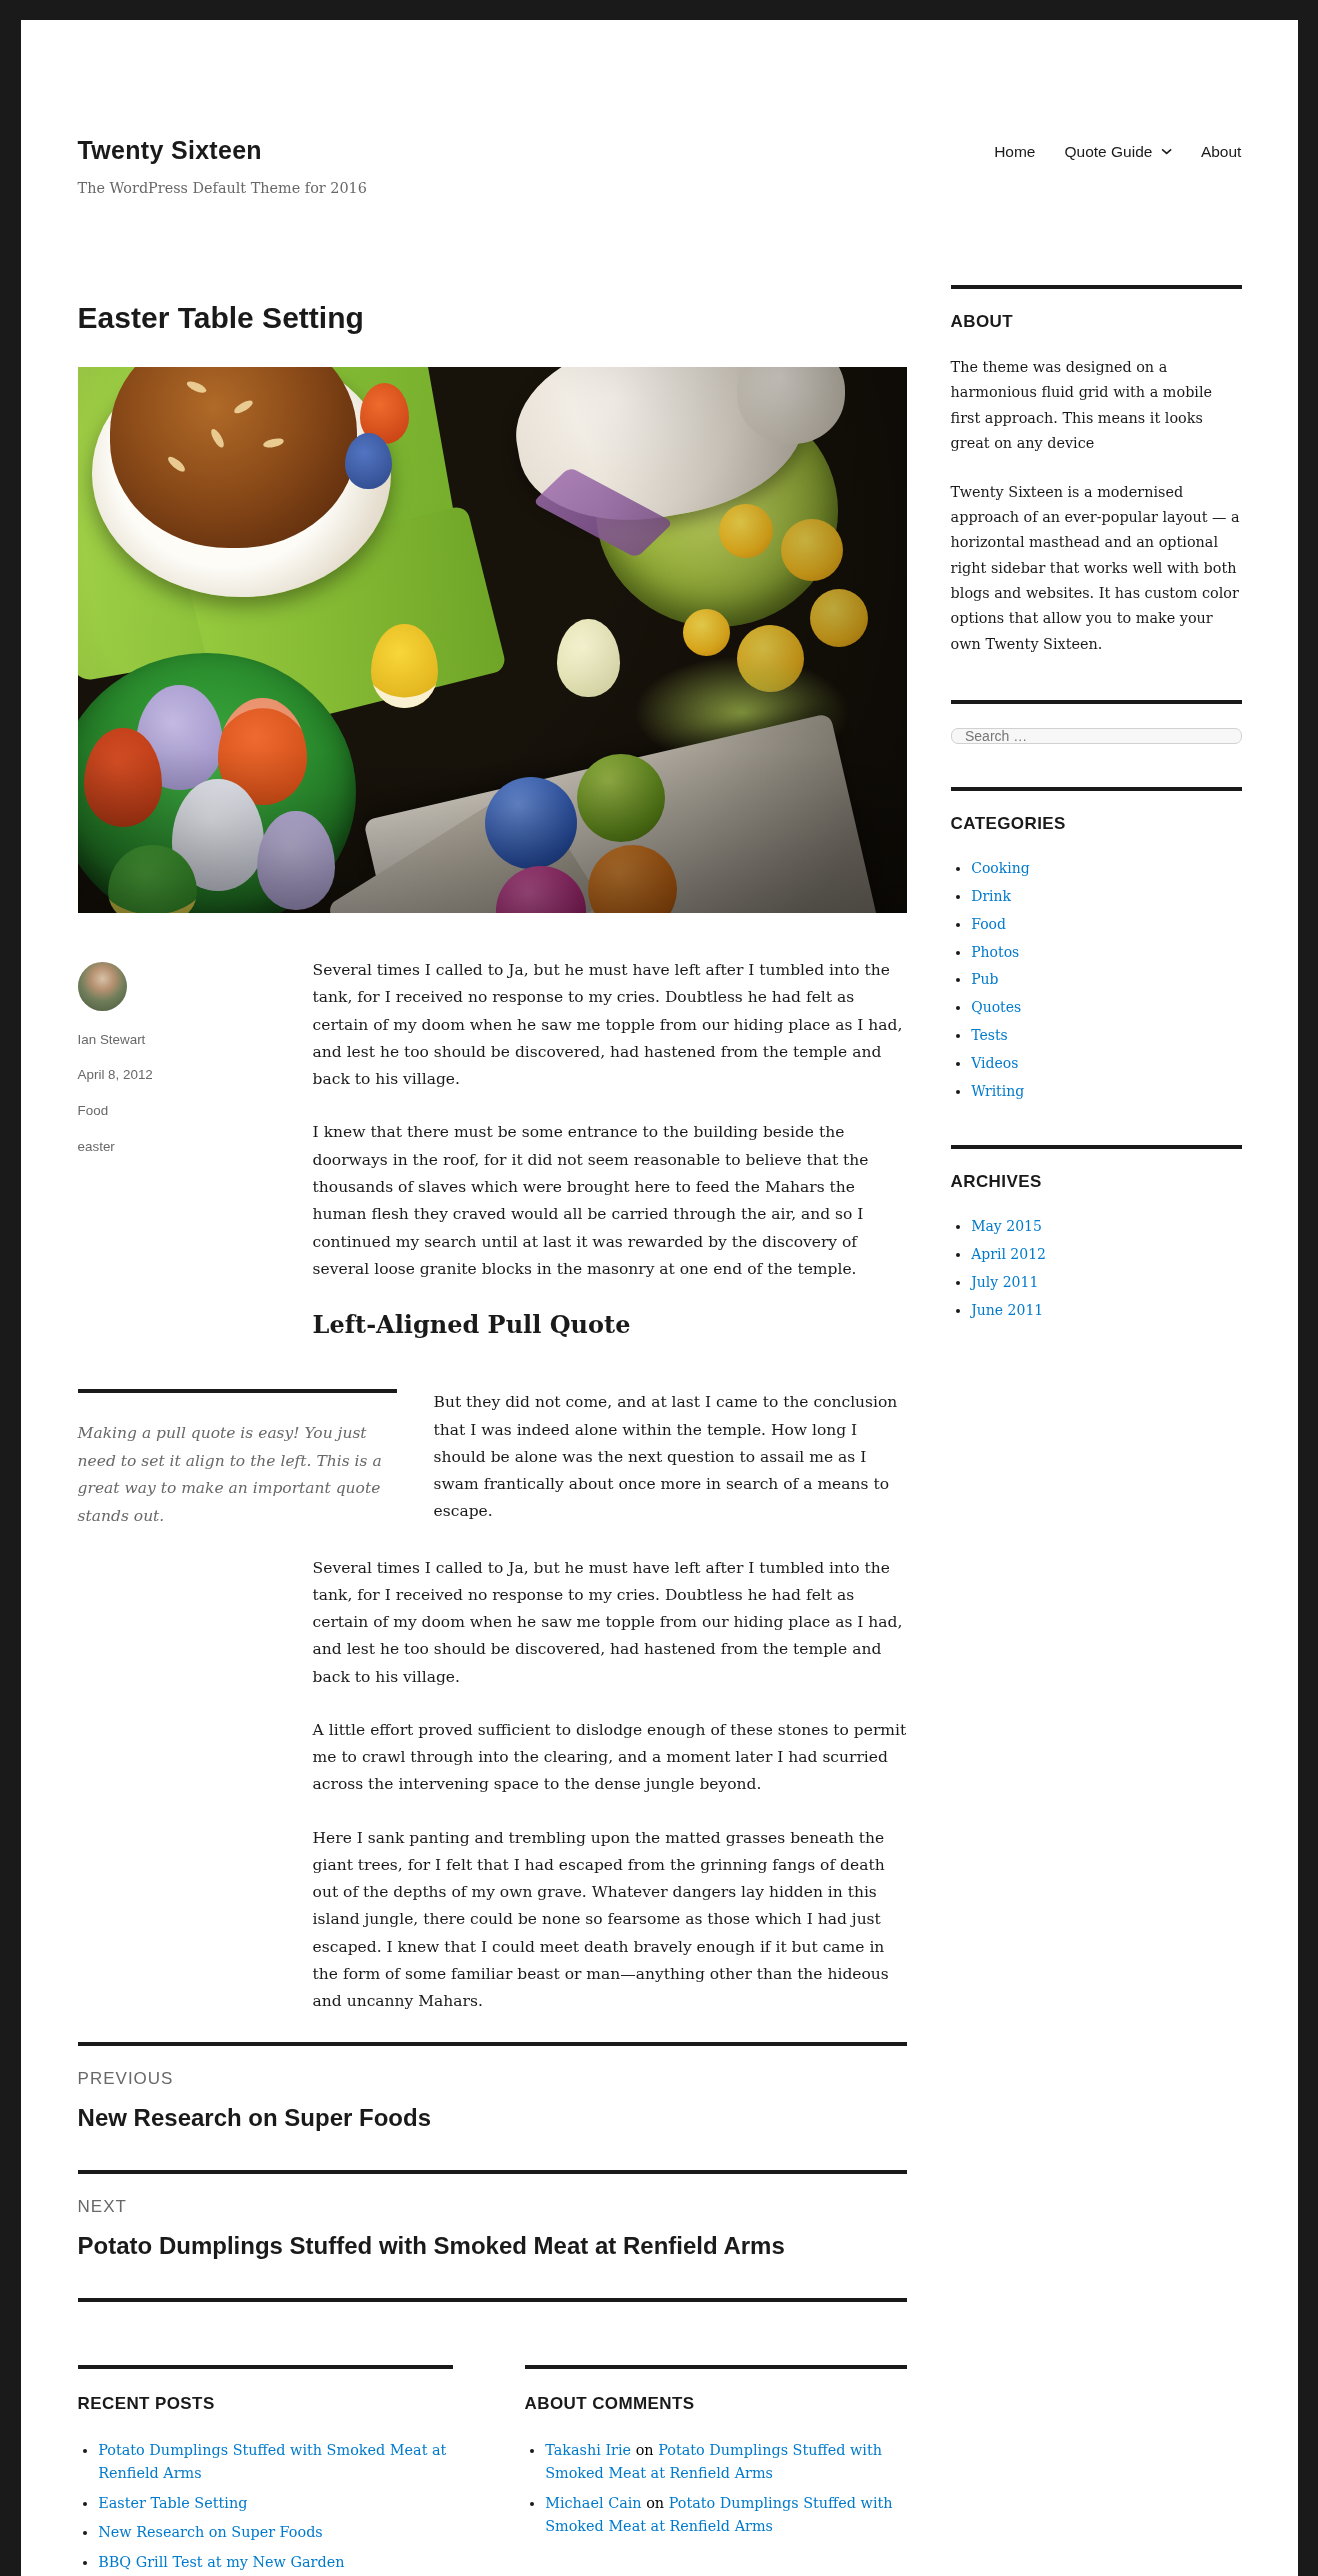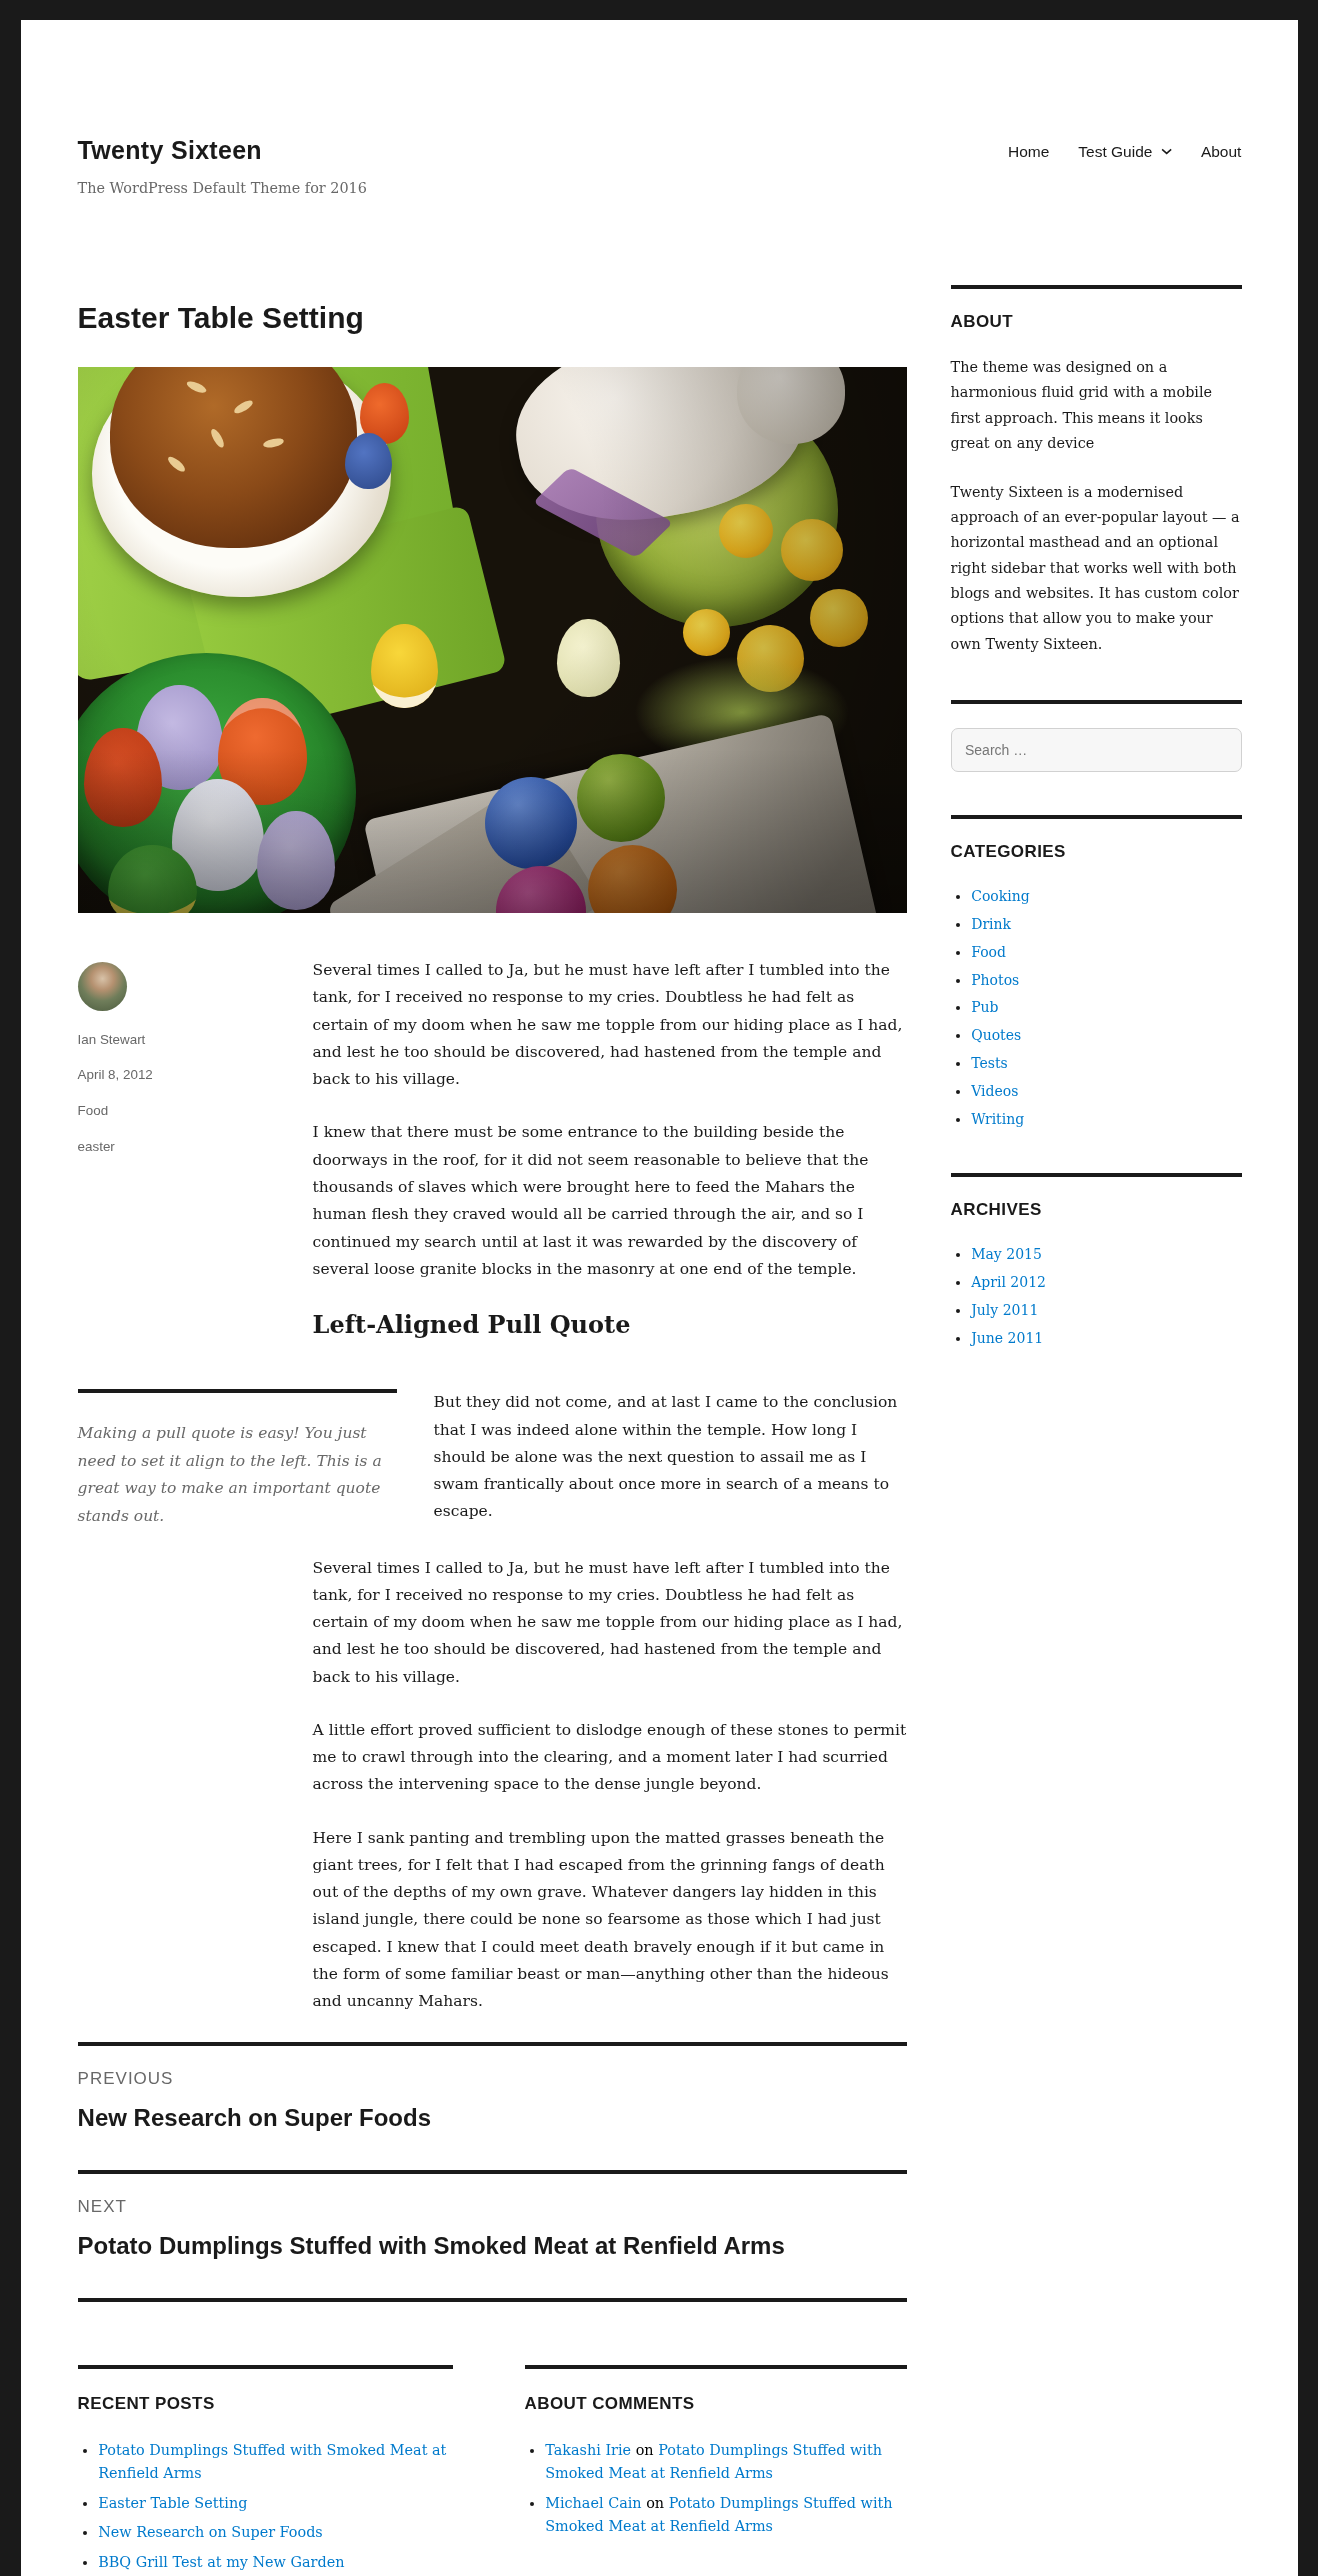--- a/index.html
+++ b/index.html
@@ -67,21 +67,21 @@
   .widget-list li { font-size: 14.4px; line-height: 1.62; color: #1a1a1a; margin-bottom: 6.2px; }
   .widget-list a { color: #007acc; text-decoration: none; }
   .comment-on { color: #000000; }
 
   
   .sidebar { padding-top: 0; }
   .sidebar .widget { border-top: 4.1px solid #1a1a1a; margin-bottom: 43px; }
   .sidebar .widget-title { font-family: "Liberation Sans", sans-serif; font-weight: 700; font-size: 17px; letter-spacing: 0.4px; color: #1a1a1a; padding-top: 23px; margin-bottom: 23px; }
   .sidebar p { font-size: 14.4px; line-height: 1.76; color: #1a1a1a; margin-bottom: 23px; }
   .search-widget { padding-top: 24px; }
-  .search-field { width: 100%; height: 44px; background: #f7f7f7; border: 0.5px solid #d1d1d1; border-radius: 7px; padding: 0 13.4px; font-family: "Liberation Sans", sans-serif; font-size: 14px; color: #1a1a1a; }
+  .search-field { width: 100%; height: 16px; background: #f7f7f7; border: 0.5px solid #d1d1d1; border-radius: 7px; padding: 0 13.4px; font-family: "Liberation Sans", sans-serif; font-size: 14px; color: #1a1a1a; }
   .search-field::placeholder { color: #767676; }
   .side-list { list-style: disc; padding-left: 20.6px; }
   .side-list li { font-size: 14px; line-height: 1.62; color: #1a1a1a; margin-bottom: 5.2px; }
   .side-list a { color: #007acc; text-decoration: none; }
 </style>
 </head>
 <body>
 
 <div class="frame">
   <div class="page">
@@ -89,21 +89,21 @@
     <header class="site-header">
       <div class="branding">
         <a href="#" class="site-title">Twenty Sixteen</a>
         <div class="site-tagline">The WordPress Default Theme for 2016</div>
       </div>
       <nav class="main-nav">
         <a href="#">
             <span>Home</span>
           </a>
         <a href="#">
-          <span>Test Guide</span>
+          <span>Quote Guide</span>
           <svg width="11.3" height="7.2" viewBox="0 0 10 6">
               <path d="M1 1l4 3.6L9 1" fill="none" stroke="#1a1a1a" stroke-width="1.3"></path>
             </svg>
         </a>
         <a href="#">
             <span>About</span>
           </a>
       </nav>
     </header>
 

